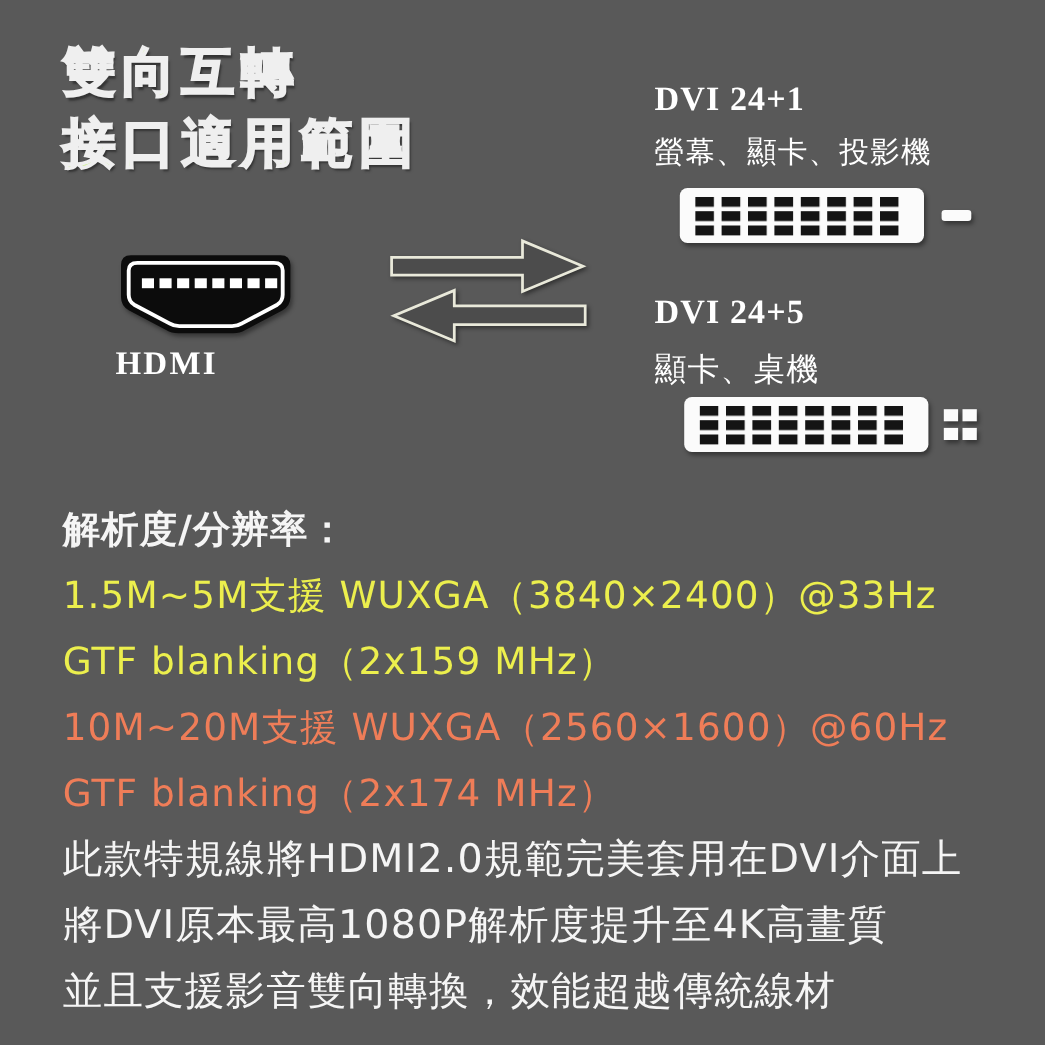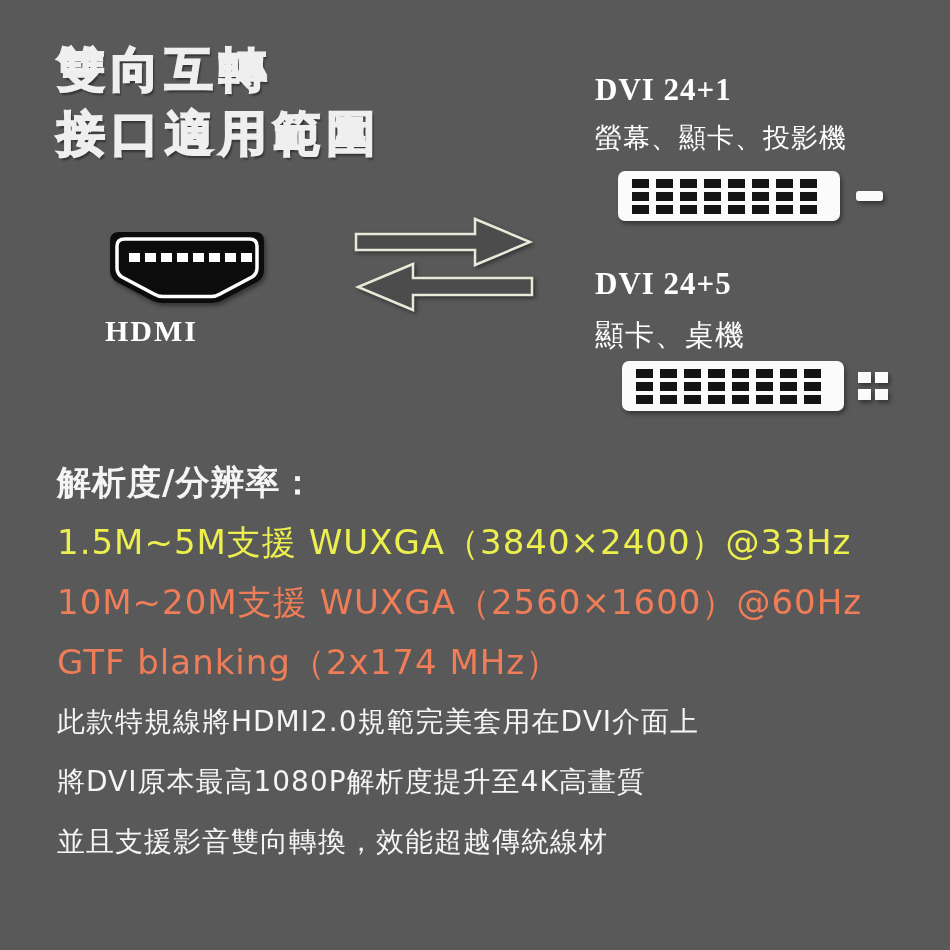--- a/index.html
+++ b/index.html
@@ -8,21 +8,21 @@
     background:var(--background,#595959);
     font-family:"DejaVu Sans","Liberation Sans",sans-serif;
     overflow:hidden;
     position:relative;
   }
   .stage{position:absolute;left:0;top:0;width:950px;height:950px;background:var(--background,#595959)}
 
   
   .title{
     position:absolute;left:57px;top:38px;
-    font-family:Liberation Serif, serif;
+    font-family:Liberation Mono, monospace;
     font-weight:700;font-size:48px;line-height:64px;letter-spacing:6px;
     color:#bef264;
     -webkit-text-stroke:2px #efefef;
     text-shadow:2px 3px 2px rgba(20,20,20,.55);
     white-space:nowrap;
   }
 
   .serif-label{font-family:"Liberation Serif","DejaVu Serif",serif;color:var(--label-text,#ffffff)}
   .dvi-title{position:absolute;width:300px;text-align:left;font-size:31px;font-weight:700;letter-spacing:1px}
   .dvi-sub{position:absolute;width:300px;text-align:left;font-size:27px;letter-spacing:1px}
@@ -32,21 +32,21 @@
   .conn-body{fill:var(--connector-white,#fbfbfb)}
   .hdmi-label{position:absolute;left:105px;top:314px;width:164px;font-size:30px;font-weight:700;letter-spacing:2px}
   .arrow{fill:#4c4c4c;stroke:#e9e9da;stroke-width:2.5}
   .arrows-svg{filter:drop-shadow(2px 2px 2px rgba(0,0,0,.45))}
 
   .specs{position:absolute;left:57px;top:452px;width:850px}
   .spec-line{font-size:34px;line-height:60px;letter-spacing:1px;white-space:nowrap}
   .spec-heading{color:var(--spec-white,#f5f5f5);font-weight:700}
   .yellow{color:var(--spec-yellow,#ecef4d)}
   .orange{color:var(--spec-orange,#ef7d58)}
-  .desc{color:var(--spec-white,#f5f5f5);font-size:28px;line-height:60px;font-weight:500;letter-spacing:1px;white-space:nowrap}
+  .desc{color:var(--spec-white,#f5f5f5);font-size:36px;line-height:60px;font-weight:500;letter-spacing:1px;white-space:nowrap}
 </style>
 </head>
 <body>
 
 <div class="stage">
 
   <div class="title">
     <div>雙向互轉</div>
     <div>接口適用範圍</div>
   </div>
@@ -94,20 +94,21 @@
       <rect x="236" y="11" width="13" height="11"></rect>
       <rect x="253" y="11" width="13" height="11"></rect>
       <rect x="236" y="28" width="13" height="11"></rect>
       <rect x="253" y="28" width="13" height="11"></rect>
     </g>
   </svg>
 
   <div class="specs">
     <div class="spec-line spec-heading">解析度/分辨率：</div>
     <div class="spec-line yellow">1.5M~5M支援 WUXGA（3840×2400）@33Hz</div>
+    <div class="spec-line yellow">GTF blanking（2x159 MHz）</div>
     <div class="spec-line orange">10M~20M支援 WUXGA（2560×1600）@60Hz</div>
     <div class="spec-line orange">GTF blanking（2x174 MHz）</div>
     <div class="desc">此款特規線將HDMI2.0規範完美套用在DVI介面上</div>
     <div class="desc">將DVI原本最高1080P解析度提升至4K高畫質</div>
     <div class="desc">並且支援影音雙向轉換，效能超越傳統線材</div>
   </div>
 
 </div>
 
 </body></html>

